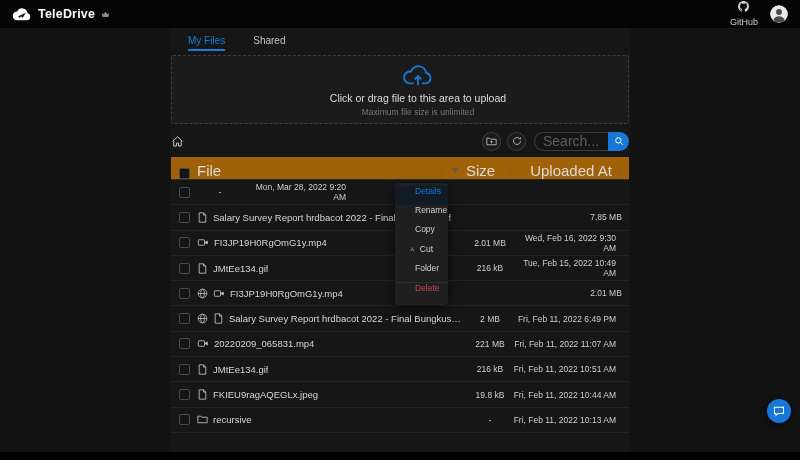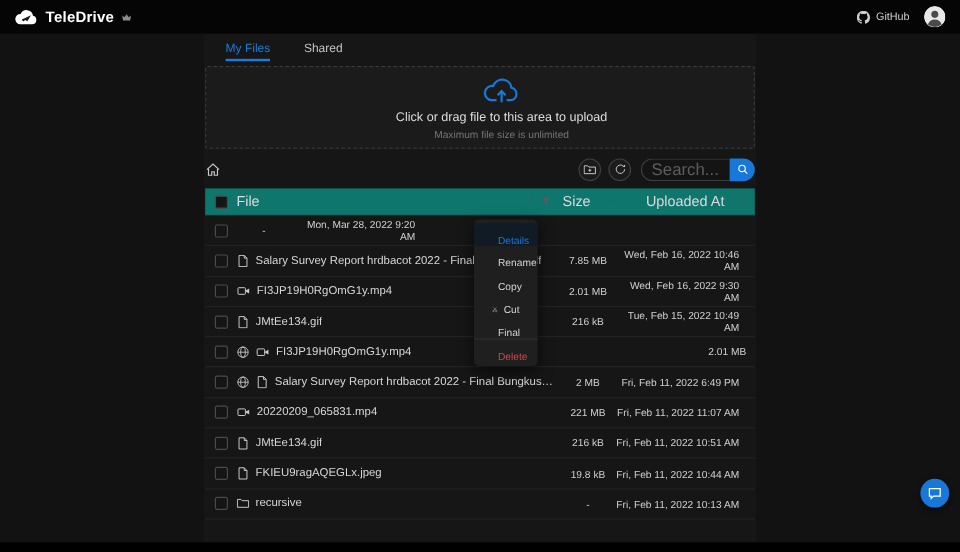--- a/index.html
+++ b/index.html
@@ -15,21 +15,21 @@
 
   
   .appbar {
     position:absolute; top:0; left:0; width:800px; height:28px;
     background:#050505; display:flex; align-items:center; padding:0 12px;
     z-index:20;
   }
   .brand { display:flex; align-items:center; gap:6px; }
   .brand .name { font-size:12.5px; font-weight:bold; color:#fff; letter-spacing:.2px; }
   .appbar .spacer { flex:1; }
-  .gh-link { display:flex; align-items:center; gap:5px; color:#cfcfcf; font-size:9px; cursor:pointer; margin-right:12px; }
+  .gh-link { display:flex; align-items:center; gap:5px; color:#cfcfcf; font-size:9px; cursor:pointer; margin-right:12px;flex-direction:column; }
   .avatar { width:18px; height:18px; border-radius:50%; overflow:hidden; cursor:pointer; }
 
   
   .content-bg { position:absolute; left:170px; top:28px; width:460px; height:424px; background:#161616; }
 
   .tabbar {
     position:absolute; left:170px; top:28px; width:460px; height:24px;
     display:flex; align-items:center; gap:28px; padding-left:18px; z-index:5;
   }
   .tab { position:relative; height:100%; display:flex; align-items:center; font-size:10px; color:#c4c4c4; cursor:pointer; }
@@ -65,22 +65,22 @@
   }
   .search-input::placeholder { color:#5d5d5d; }
   .search-btn {
     width:21px; height:19px; border:none; border-radius:0 10px 10px 0;
     background:#1778d9; color:#fff; display:flex; align-items:center; justify-content:center; cursor:pointer;
   }
 
   
   .thead {
     position:absolute; left:171px; top:157px; width:458px; height:23px;
-    background:#0f766e; display:flex; align-items:center;
-    font-size:12px; color:#dadada; border-bottom:1px solid #2a2a2a; z-index:5;
+    background:#a16207; display:flex; align-items:flex-end;
+    font-size:15px; color:#dadada; border-bottom:1px solid #2a2a2a; z-index:5;
   }
   .cell-check { width:26px; display:flex; justify-content:center; }
   .checkbox { width:11px; height:11px; border:1px solid #4a4a4a; border-radius:2px; background:#151515; cursor:pointer; }
   .th-file { flex:1; display:flex; align-items:center; justify-content:space-between; padding-right:8px; cursor:pointer; }
   .th-file .right-icons { display:flex; align-items:center; gap:7px; }
   .th-size { width:46px; display:flex; align-items:center; justify-content:center; gap:13px; cursor:pointer; }
   .th-date { width:116px; position:relative; text-align:center; cursor:pointer; }
   .th-date .sorter { position:absolute; right:6px; top:50%; transform:translateY(-50%); }
   .sorter { display:flex; flex-direction:column; gap:1px; color:#5c5c5c; }
   .funnel { color:#5c5c5c; }
@@ -96,21 +96,21 @@
   .cell-size { width:46px; text-align:center; font-size:8.5px; color:#cfcfcf; }
   .cell-date { width:116px; text-align:right; padding-right:13px; font-size:8.5px; color:#cfcfcf; }
 
   
   .ctx-menu {
     position:absolute; left:395px; top:183px; width:53px;
     background:#1f1f1f; border-radius:4px; padding:3px 0;
     box-shadow:0 4px 12px rgba(0,0,0,.6); z-index:30;
   }
   .mitem {
-    height:19.2px; display:flex; align-items:flex-end; gap:5px; padding:0 15px;
+    height:19.2px; display:flex; align-items:flex-start; gap:5px; padding:0 15px;
     font-size:8.5px; color:#d2d2d2; cursor:pointer; white-space:nowrap;
   }
   .mitem .micon { color:inherit; }
   .mitem.active { color:#1778d9; background:#111b26; }
   .mitem.danger { color:#c8494e; }
   .mitem.danger { border-top:1px solid #2e2e2e; height:20px; }
 
   
   .fab {
     position:absolute; left:767px; top:399px; width:24px; height:24px; border-radius:50%;
@@ -343,21 +343,20 @@
       </div>
     <div class="cell-file">
 
       <svg width="11" height="11" class="ficon">
           <use href="#i-file"></use>
         </svg>
 
       <span class="fname">Salary Survey Report hrdbacot 2022 - Final Bungkus.pdf</span>
     </div>
     <div class="cell-size">7.85 MB</div>
-    <div class="cell-date">Wed, Feb 16, 2022 10:46 AM</div>
   </div>
 
   <div class="trow">
     <div class="cell-check">
         <span class="checkbox"></span>
       </div>
     <div class="cell-file">
 
       <svg width="12" height="11" class="ficon">
           <use href="#i-video"></use>
@@ -510,21 +509,21 @@
     <svg width="10" height="10" class="micon">
         <use href="#i-scissors"></use>
       </svg>
     <span class="mlabel">Cut</span>
   </div>
 
   <div class="mitem">
     <svg width="10" height="10" class="micon">
         <use href="#i-share"></use>
       </svg>
-    <span class="mlabel">Final</span>
+    <span class="mlabel">Folder</span>
   </div>
 
   <div class="mitem danger">
     <svg width="10" height="10" class="micon">
         <use href="#i-trash"></use>
       </svg>
     <span class="mlabel">Delete</span>
   </div>
 </div>
 

